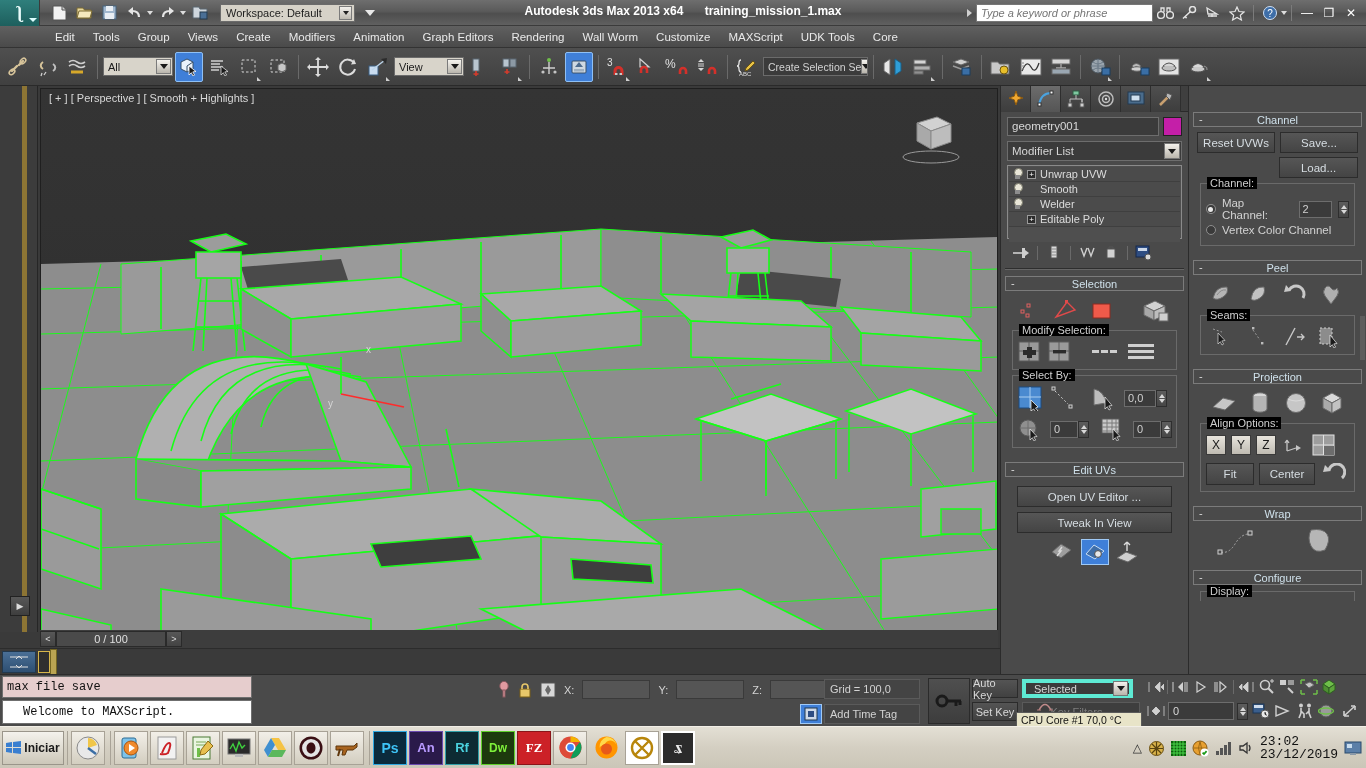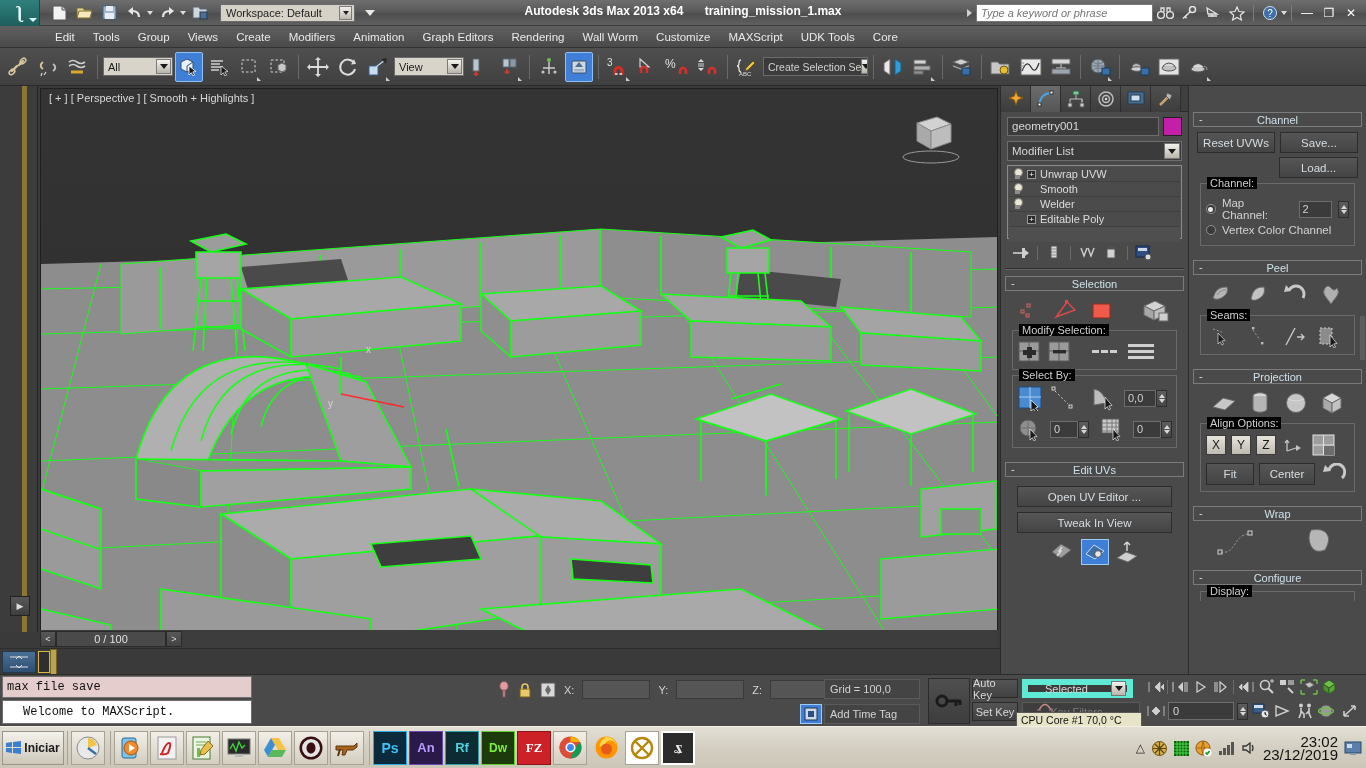--- a/index.html
+++ b/index.html
@@ -178,21 +178,21 @@
     background:linear-gradient(180deg,#e3dfd4 0%,#d4cfc2 50%,#cbc6b8 100%);
     border-top:1px solid #f2efe7; display:flex; align-items:center; }
   .startbtn { margin-left:2px; width:62px; height:34px; background:linear-gradient(180deg,#f4f2ec,#ccc7b9);
     border:1px solid #9a958a; display:flex; align-items:center; justify-content:center; gap:3px;
     font:bold 12px "Liberation Sans", sans-serif; color:#1a1a1a; }
   .tbsep { width:1px; height:34px; background:#a9a397; margin:0 3px; }
   .tkicon { width:34px; height:34px; background:linear-gradient(180deg,#f2efe8,#d3cec0);
     border:1px solid #a8a296; display:flex; align-items:center; justify-content:center; margin-right:2px;}
   .tray { position:absolute; right:4px; top:0; height:42px; display:flex; align-items:center; gap:6px;
     color:#1a1a1a; font-size:11px; }
-  .clock { text-align:right; line-height:13px; font-size:15px; color:#111; }
+  .clock { text-align:left; line-height:13px; font-size:13px; color:#111;font-family:Liberation Mono, monospace; }
   svg { display:block; }
 </style>
 </head>
 <body>
 
 <div class="app">
 
   <div class="titlebar">
     <div class="maxlogo">
       <span class="g">ʃ</span>
@@ -1226,21 +1226,21 @@
     <div style="position:absolute; left:928px; top:3px; width:42px; height:46px; background:linear-gradient(180deg,#4f4f4f,#3d3d3d); border:1px solid #2b2b2b; display:flex; align-items:center; justify-content:center">
       <svg width="28" height="16" viewBox="0 0 28 16">
           <circle cx="7" cy="8" r="5" fill="none" stroke="#1a1a1a" stroke-width="3"></circle>
           <path d="M12 8h14M21 8v5M25 8v4" stroke="#1a1a1a" stroke-width="3"></path>
         </svg>
     </div>
 
     <div class="kbtn" style="position:absolute; left:972px; top:4px; width:46px; height:19px;">Auto Key</div>
     <div class="kbtn" style="position:absolute; left:972px; top:27px; width:46px; height:19px;">Set Key</div>
 
-    <div style="position:absolute; left:1022px; top:4px; width:111px; height:19px; background:#3b3b3b; border:6px solid #5eead4; color:#d7d7d7; display:flex; align-items:center; justify-content:space-between; padding-left:17px;">
+    <div style="position:absolute; left:1022px; top:4px; width:111px; height:19px; background:#3b3b3b; border:4px solid #5eead4; color:#d7d7d7; display:flex; align-items:center; justify-content:space-between; padding-left:8px;">
       <span>Selected</span>
       <span style="width:15px;height:15px;background:linear-gradient(180deg,#f3f1ec,#b9b5ac);border:1px solid #777;display:flex;align-items:center;justify-content:center;margin-right:1px">
           <i style="width:0;height:0;border-left:4px solid transparent;border-right:4px solid transparent;border-top:5px solid #1a1a1a"></i>
         </span>
     </div>
     <div style="position:absolute; left:1022px; top:27px; width:118px; height:19px; background:#3e3e3e; border:1px solid #5a5a5a; color:#7e7e7e; font-size:11px; display:flex; align-items:center; justify-content:center;">Key Filters...</div>
     <div style="position:absolute; left:1035px; top:23px;">
       <svg width="34" height="14" viewBox="0 0 34 14">
           <path d="M4 12q6-11 12 0" fill="none" stroke="#c08a8a" stroke-width="1.4"></path>
           <path d="M2 12h4M14 12h4" stroke="#b07878"></path>

